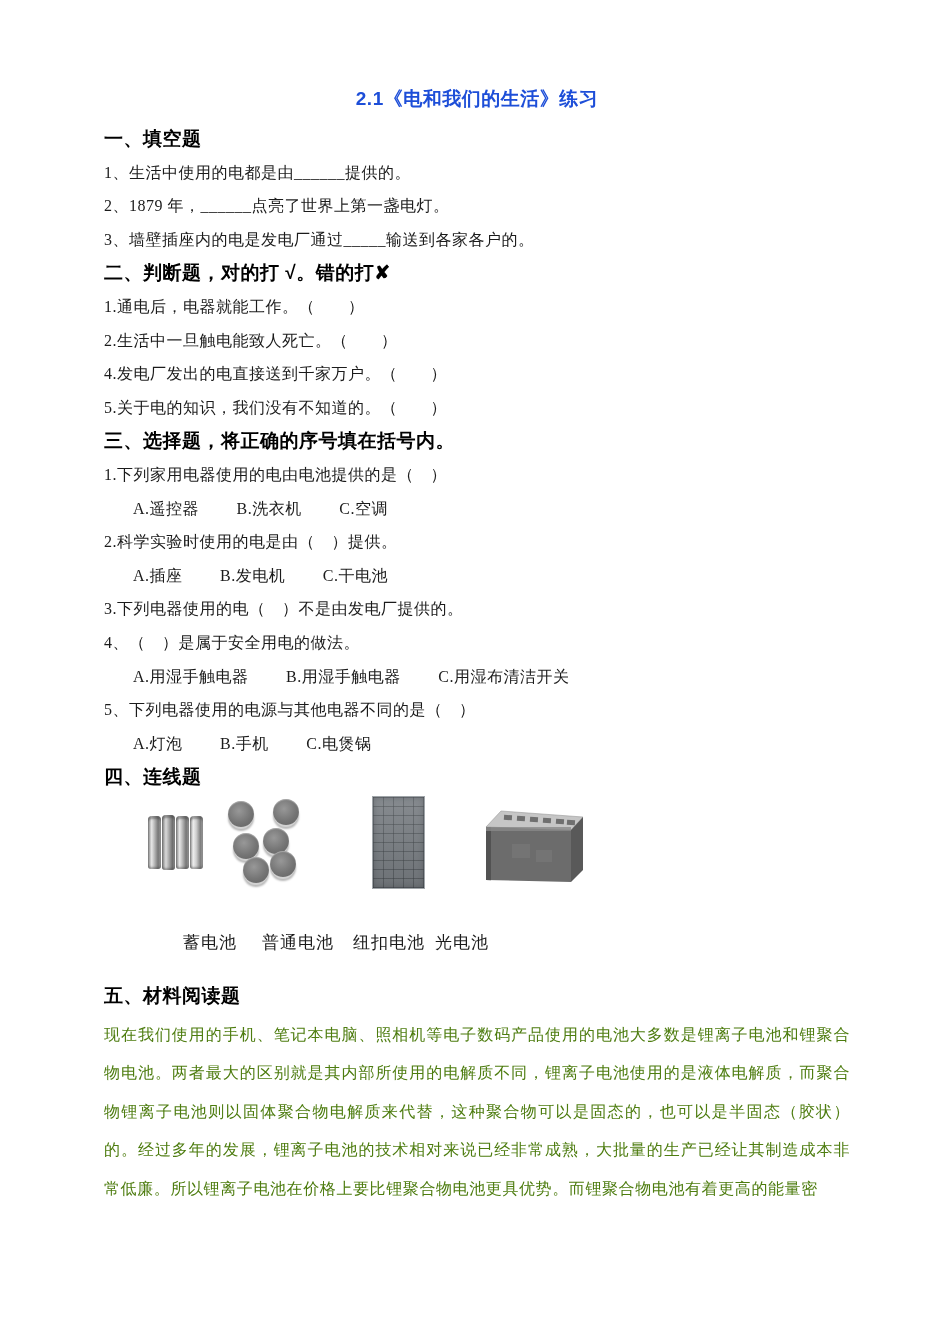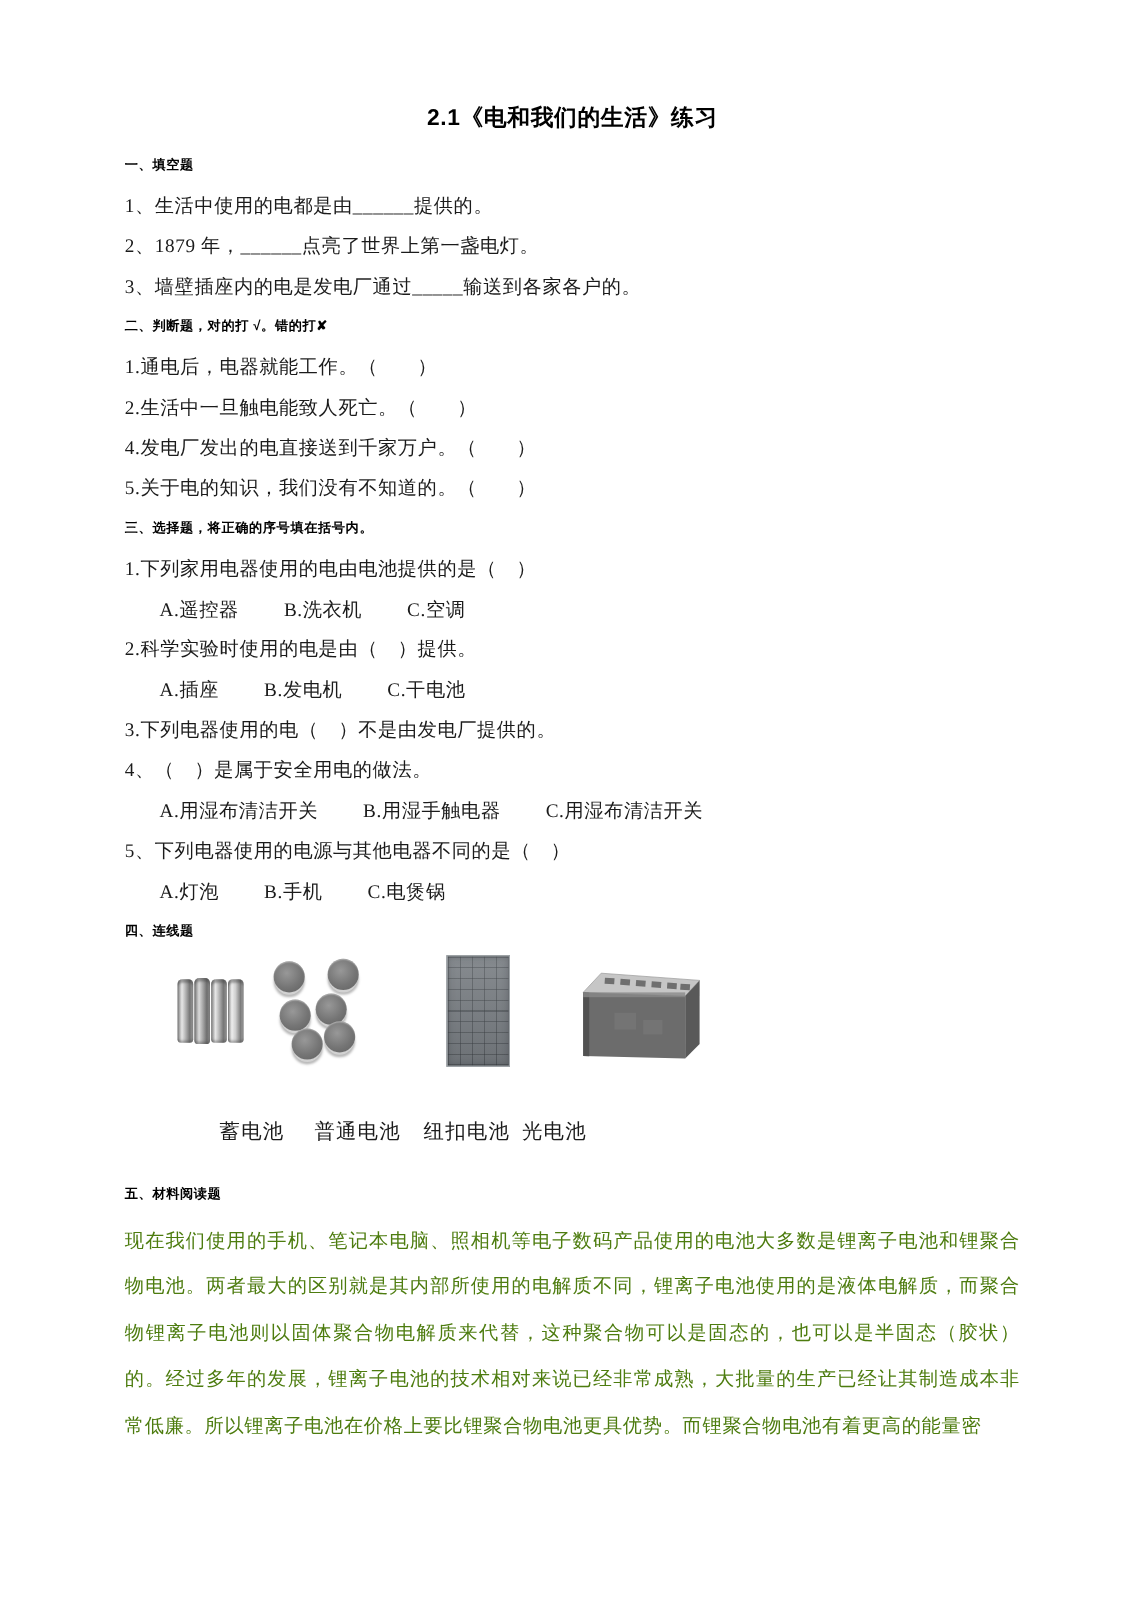--- a/index.html
+++ b/index.html
@@ -17,27 +17,27 @@
     left:104px; top:0;
     width:746px;
   }
   .doc-title {
     margin:86px 0 0 0;
     text-align:center;
     font-family:"Liberation Sans", sans-serif;
     font-size:19px;
     line-height:26px;
     font-weight:bold;
-    color:#000000;
+    color:#1d4ed8;
     letter-spacing:0.5px;
   }
   .sec-heading {
     font-family:"Liberation Sans", sans-serif;
     font-weight:bold;
-    font-size:11px;
+    font-size:19px;
     line-height:33.6px;
     color:#000;
     letter-spacing:0.5px;
   }
   .sec-heading.first { margin-top:10px; }
   .ln {
     font-size:16px;
     line-height:33.6px;
     letter-spacing:0.5px;
     white-space:nowrap;
@@ -155,21 +155,21 @@
     <div class="ln opt-row">
       <span class="opt">A.插座</span>
       <span class="opt">B.发电机</span>
       <span class="opt">C.干电池</span>
     </div>
 
     <div class="ln">3.下列电器使用的电（　）不是由发电厂提供的。</div>
 
     <div class="ln">4、（　）是属于安全用电的做法。</div>
     <div class="ln opt-row">
-      <span class="opt">A.用湿布清洁开关</span>
+      <span class="opt">A.用湿手触电器</span>
       <span class="opt">B.用湿手触电器</span>
       <span class="opt">C.用湿布清洁开关</span>
     </div>
 
     <div class="ln">5、下列电器使用的电源与其他电器不同的是（　）</div>
     <div class="ln opt-row">
       <span class="opt">A.灯泡</span>
       <span class="opt">B.手机</span>
       <span class="opt">C.电煲锅</span>
     </div>

